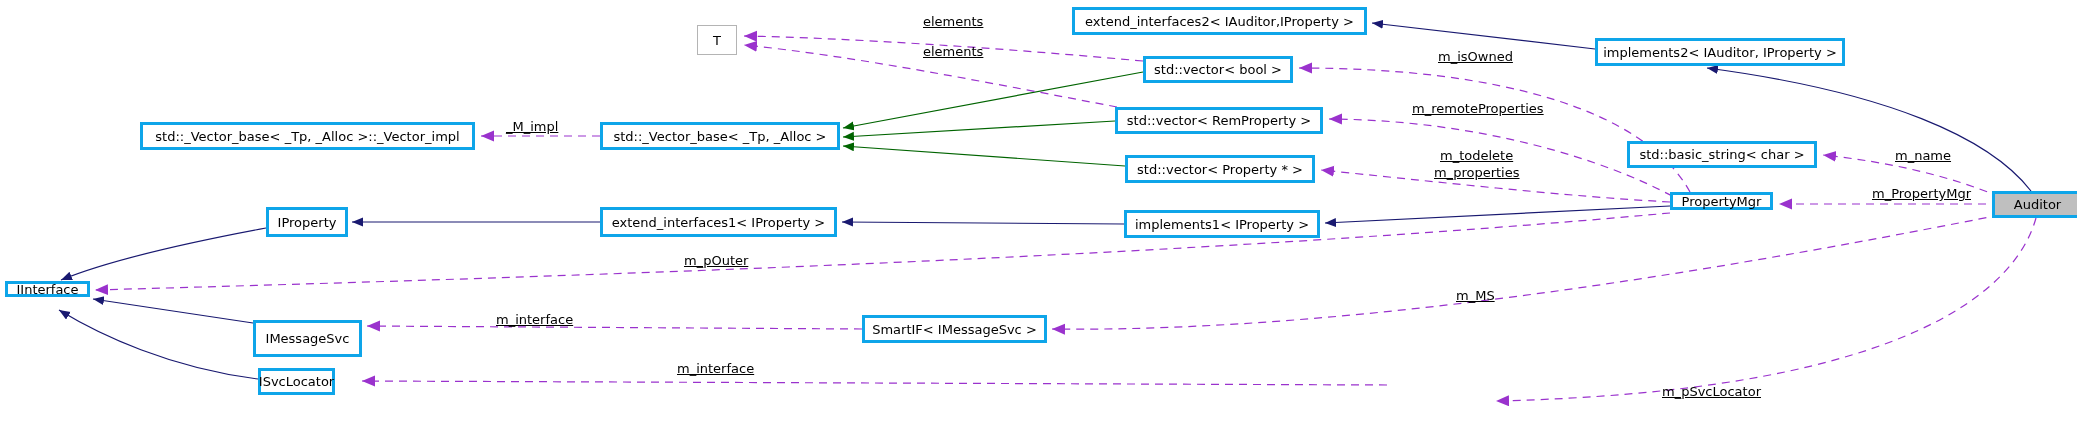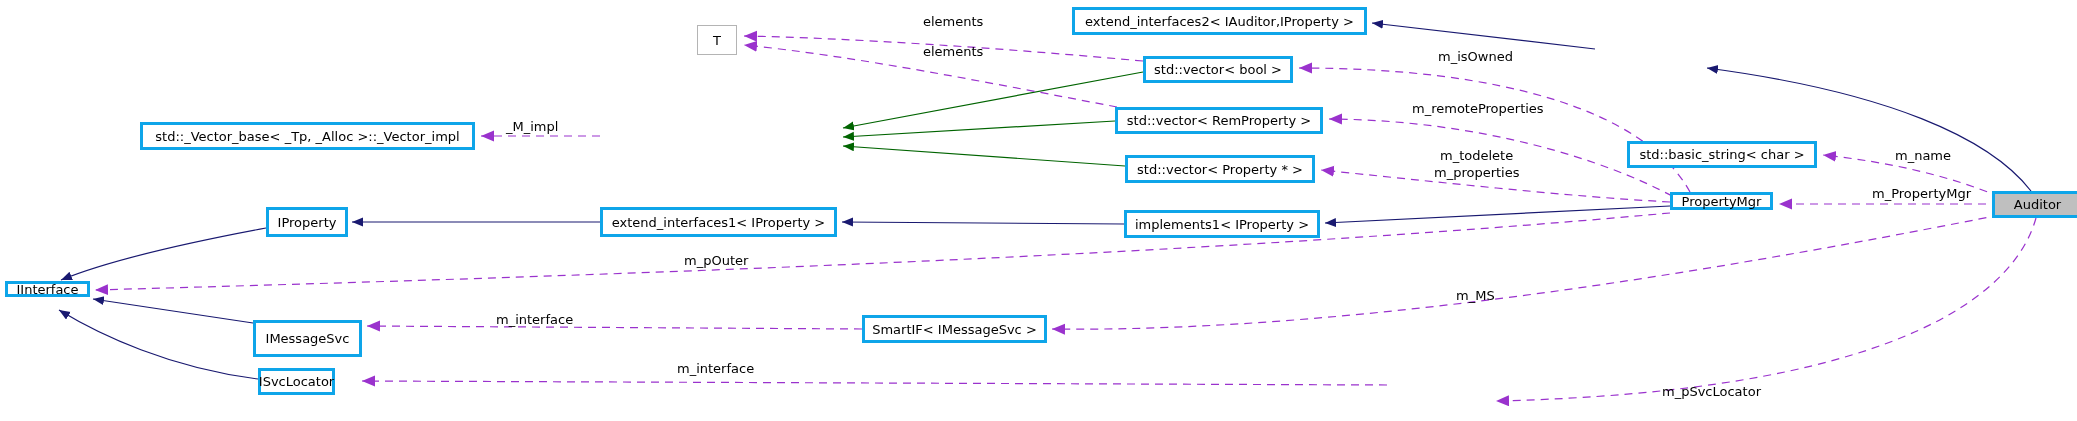--- a/index.html
+++ b/index.html
@@ -21,20 +21,21 @@
     white-space:nowrap;
     z-index:2;
   }
   .node.tpl{border:1px solid #b4b4b4;}
   .node.current{background:#bfbfbf;}
   .edge-label{
     position:absolute;
     font-size:13px;color:#000000;
     white-space:nowrap;
     z-index:3;
+    text-decoration:underline;
   }
 </style>
 </head>
 <body>
 
 <div class="canvas">
 
   <svg class="edges" viewBox="0 0 2077 421" xmlns="http://www.w3.org/2000/svg">
     <defs>
       <marker id="arr-blue" markerUnits="userSpaceOnUse" markerWidth="12" markerHeight="10" refX="11" refY="4.5" orient="auto">
@@ -71,22 +72,24 @@
     <path d="M 2000,204 L 1779,204" stroke="#9a32cd" stroke-width="1.2" stroke-dasharray="8 6" fill="none" marker-end="url(#arr-purple)"></path>
     <path d="M 1670,213 C 1200,256 600,276 95,290" stroke="#9a32cd" stroke-width="1.2" stroke-dasharray="8 6" fill="none" marker-end="url(#arr-purple)"></path>
     <path d="M 2000,215 C 1780,258 1380,333 1052,329" stroke="#9a32cd" stroke-width="1.2" stroke-dasharray="8 6" fill="none" marker-end="url(#arr-purple)"></path>
     <path d="M 862,329 L 367,326" stroke="#9a32cd" stroke-width="1.2" stroke-dasharray="8 6" fill="none" marker-end="url(#arr-purple)"></path>
     <path d="M 1387,385 L 362,381" stroke="#9a32cd" stroke-width="1.2" stroke-dasharray="8 6" fill="none" marker-end="url(#arr-purple)"></path>
     <path d="M 2036,218 C 2013,300 1885,392 1496,401" stroke="#9a32cd" stroke-width="1.2" stroke-dasharray="8 6" fill="none" marker-end="url(#arr-purple)"></path>
   </svg>
 
   <div class="node tpl" style="left:697px;top:25px;width:40px;height:30px">T</div>
   <div class="node" style="left:1072px;top:7px;width:295px;height:28px">extend_interfaces2&lt; IAuditor,IProperty &gt;</div>
+  <div class="node" style="left:1595px;top:38px;width:250px;height:28px">implements2&lt; IAuditor, IProperty &gt;</div>
   <div class="node" style="left:1143px;top:56px;width:150px;height:27px">std::vector&lt; bool &gt;</div>
   <div class="node" style="left:140px;top:122px;width:335px;height:28px">std::_Vector_base&lt; _Tp, _Alloc &gt;::_Vector_impl</div>
+  <div class="node" style="left:600px;top:122px;width:240px;height:28px">std::_Vector_base&lt; _Tp, _Alloc &gt;</div>
   <div class="node" style="left:1125px;top:155px;width:190px;height:28px">std::vector&lt; Property * &gt;</div>
   <div class="node" style="left:1115px;top:107px;width:208px;height:27px">std::vector&lt; RemProperty &gt;</div>
   <div class="node" style="left:1627px;top:141px;width:190px;height:27px">std::basic_string&lt; char &gt;</div>
   <div class="node" style="left:266px;top:207px;width:82px;height:30px">IProperty</div>
   <div class="node" style="left:600px;top:207px;width:237px;height:30px">extend_interfaces1&lt; IProperty &gt;</div>
   <div class="node" style="left:1124px;top:210px;width:196px;height:28px">implements1&lt; IProperty &gt;</div>
   <div class="node" style="left:1670px;top:192px;width:103px;height:18px">PropertyMgr</div>
   <div class="node current" style="left:1992px;top:191px;width:91px;height:27px">Auditor</div>
   <div class="node" style="left:5px;top:281px;width:85px;height:16px">IInterface</div>
   <div class="node" style="left:253px;top:320px;width:109px;height:37px">IMessageSvc</div>

